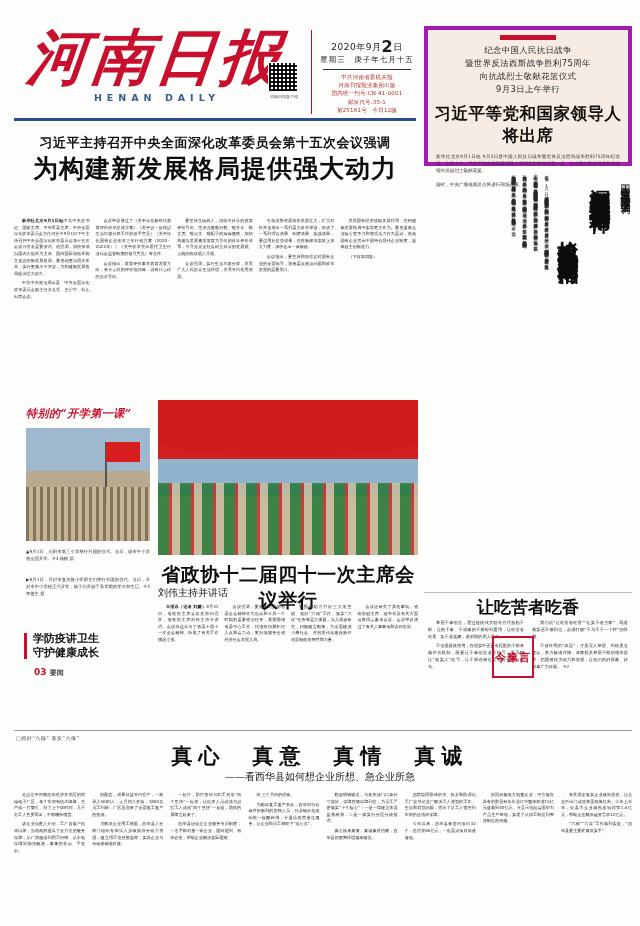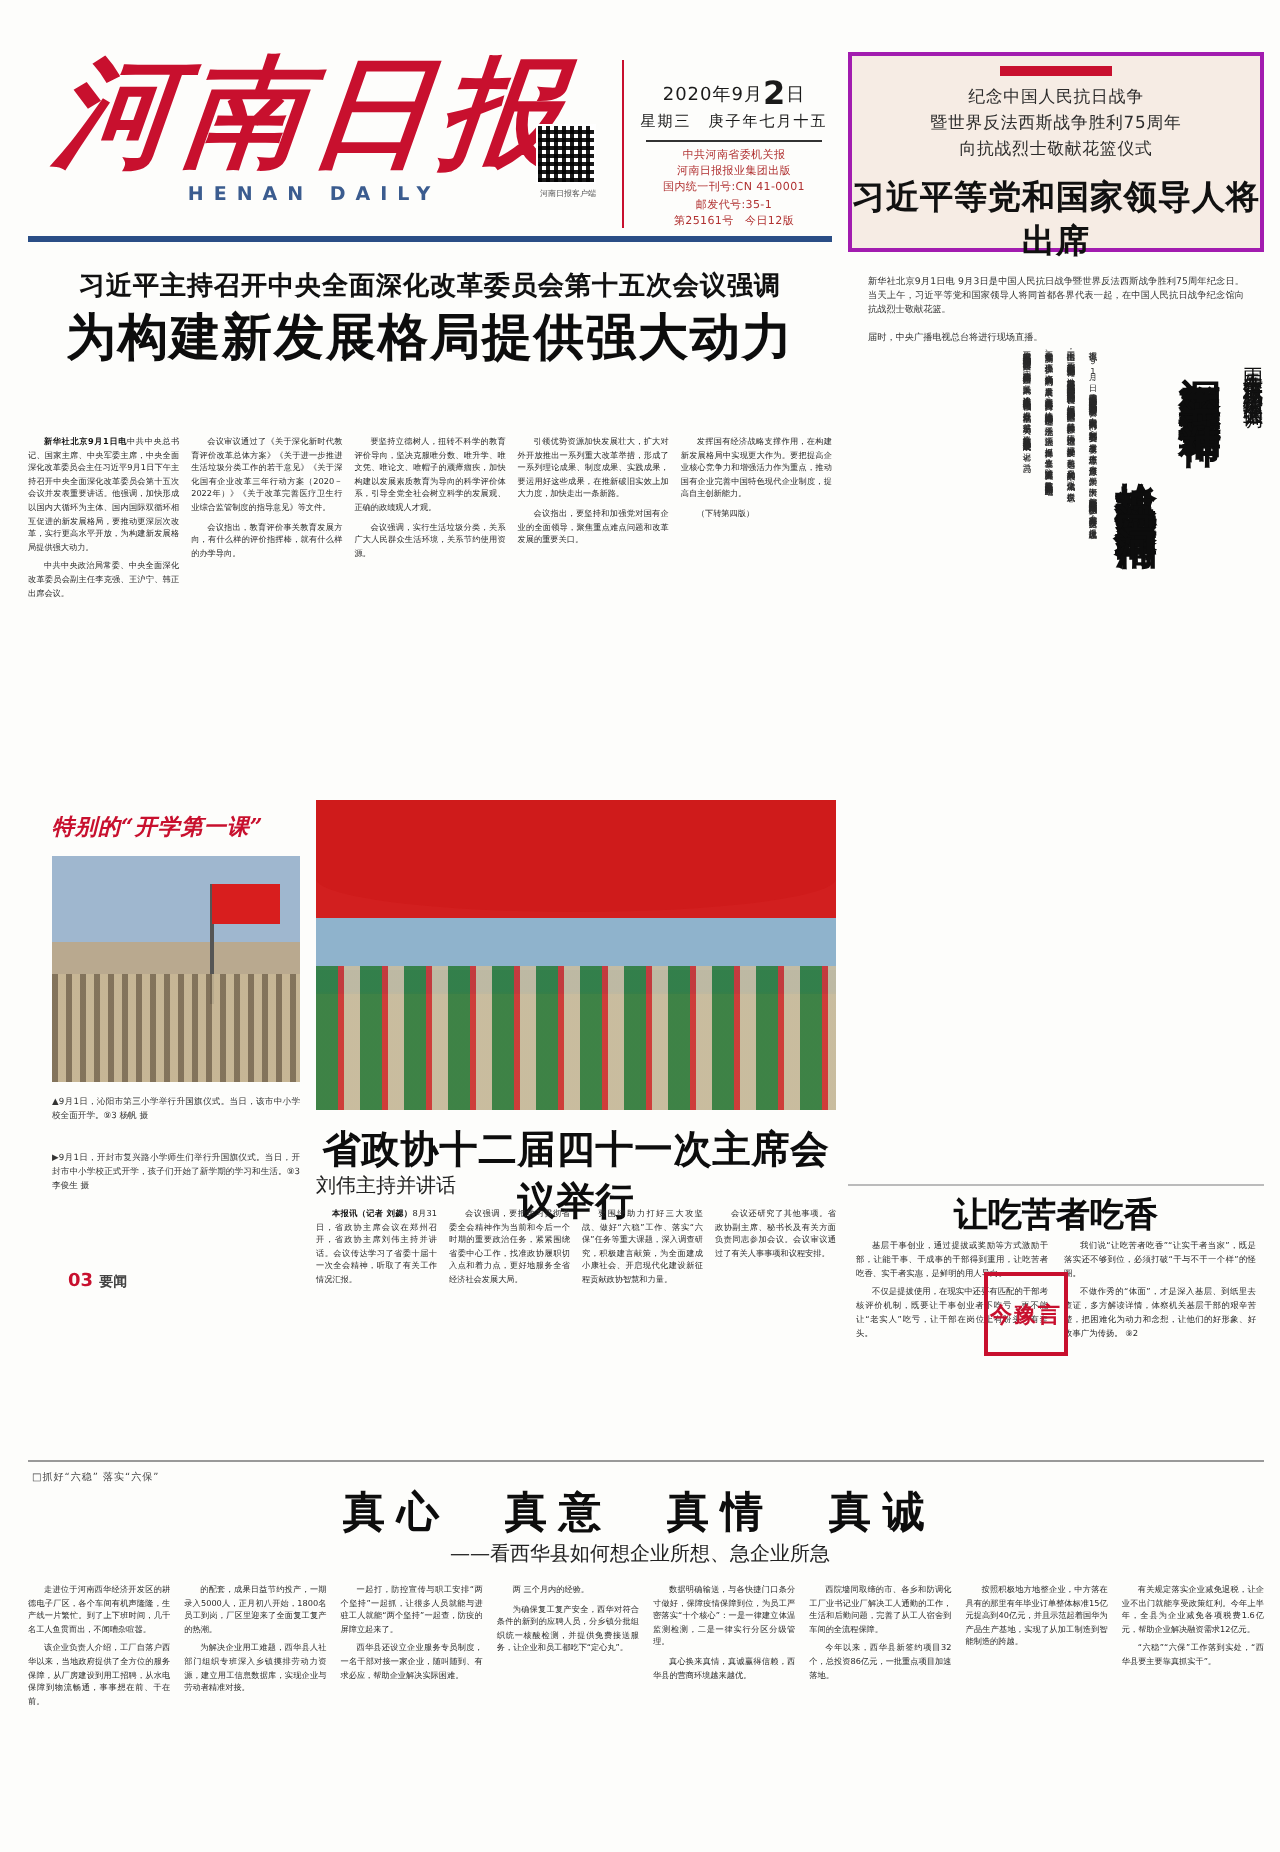--- a/index.html
+++ b/index.html
@@ -43,22 +43,22 @@
     text-align:center; color:#1a1a1a;
   }
   .dateline1 { font-size:9px; line-height:14px; letter-spacing:0.5px; }
   .dateline1 .big { font-size:16px; font-weight:700; vertical-align:-2px; }
   .dateline2 { font-size:7.5px; line-height:12px; letter-spacing:1px; }
   .datehr { width:88px; height:1px; background:#333; margin:3px auto 3px; }
   .pubinfo { font-size:5.5px; line-height:8.2px; color:#b03030; letter-spacing:0.2px; }
 
   
   .promo {
-    position:absolute; left:424px; top:26px; width:208px; height:100px;
-    background:#f6ece4; border:2px solid #a21caf;
+    position:absolute; left:424px; top:26px; width:208px; height:140px;
+    background:#f6ece4; border:4px solid #a21caf;
   }
   .promo-tick { width:56px; height:5px; background:#c8102e; margin:5px auto 4px; }
   .promo-lines { text-align:center; font-size:8.4px; line-height:13px; color:#2b2b2b; letter-spacing:0.4px;}
   .promo-head {
     margin-top:7px; text-align:center;
     font-family:"DejaVu Serif","Liberation Serif",serif;
     font-size:16.5px; font-weight:700; color:#111; letter-spacing:0.5px;
   }
   .promo-body { margin:6px 8px 0; font-size:4.6px; line-height:7.2px; color:#333; text-align:justify; }
 
@@ -217,20 +217,21 @@
       <div class="pubinfo">邮发代号:35-1</div>
       <div class="pubinfo">第25161号　今日12版</div>
     </div>
   </div>
 
   <div class="promo">
     <div class="promo-tick"></div>
     <div class="promo-lines">纪念中国人民抗日战争</div>
     <div class="promo-lines">暨世界反法西斯战争胜利75周年</div>
     <div class="promo-lines">向抗战烈士敬献花篮仪式</div>
+    <div class="promo-lines">9月3日上午举行</div>
     <div class="promo-head">习近平等党和国家领导人将出席</div>
     <div class="promo-body">新华社北京9月1日电 9月3日是中国人民抗日战争暨世界反法西斯战争胜利75周年纪念日。当天上午，习近平等党和国家领导人将同首都各界代表一起，在中国人民抗日战争纪念馆向抗战烈士敬献花篮。</div>
     <div class="promo-body">届时，中央广播电视总台将进行现场直播。</div>
   </div>
 
   <div class="topbar"></div>
 
   <div class="shoulder">习近平主持召开中央全面深化改革委员会第十五次会议强调</div>
   <div class="mainhead">
     <div>为构建新发展格局提供强大动力</div>
@@ -282,20 +283,24 @@
   <div class="ph-big">
     <div class="ph-redswag"></div>
     <div class="ph-band"></div>
     <div class="ph-kids"></div>
   </div>
 
   <div class="cap cap1">▲9月1日，沁阳市第三小学举行升国旗仪式。当日，该市中小学校全面开学。⑨3 杨帆 摄</div>
   <div class="cap cap2">▶9月1日，开封市复兴路小学师生们举行升国旗仪式。当日，开封市中小学校正式开学，孩子们开始了新学期的学习和生活。⑨3 李俊生 摄</div>
 
   <div class="idx">
+    <div class="idx-item">
+      <span>学防疫讲卫生</span>
+      <span>守护健康成长</span>
+    </div>
     <div class="idx-page">
       <span>03</span>
       <i>要闻</i>
     </div>
   </div>
 
   <div class="mid-head">省政协十二届四十一次主席会议举行</div>
   <div class="mid-sub">刘伟主持并讲话</div>
   <div class="mid-cols">
     <div class="col">

